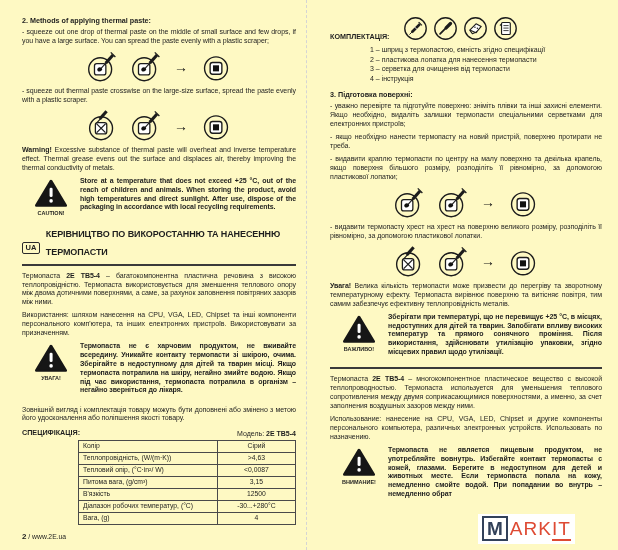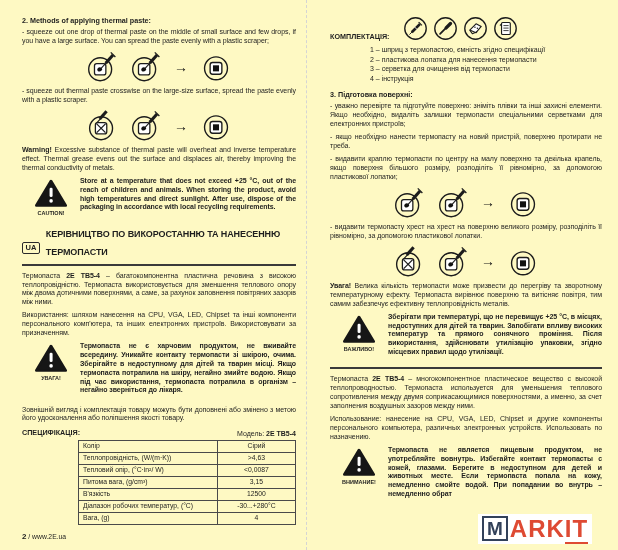--- a/index.html
+++ b/index.html
@@ -31,21 +31,21 @@
   table.spec td.val{width:36%;text-align:center;}
   .footer{margin-top:7px;font-size:6.8px;}
   .footer .num{font-weight:bold;font-size:8px;}
   .kit-head{display:flex;align-items:flex-end;margin-bottom:4px;}
   .kit-icons{display:flex;gap:5px;margin-left:14px;}
   .kit-list{margin:0 0 7px 40px;}
   .kit-item{font-size:7px;line-height:9.5px;}
   .wm{position:absolute;left:478px;top:514px;background:#fff;padding:2px 4px 3px 4px;display:flex;align-items:center;z-index:5;}
   .wm-mbox{border:2.5px solid #32415a;color:#32415a;font-weight:bold;font-size:19px;line-height:19px;
            padding:1px 3px;margin-right:2px;font-family:"Liberation Sans",sans-serif;}
-  .wm-txt{font-size:24px;line-height:19px;font-weight:bold;letter-spacing:1px;}
+  .wm-txt{font-size:19px;line-height:19px;font-weight:normal;letter-spacing:1px;}
   .wm-underline{border-bottom:2px solid;}
 </style>
 </head>
 <body>
 
 <svg width="0" height="0" style="position:absolute" aria-hidden="true">
   <defs>
     <g id="ic-drop">
       <circle cx="16" cy="21" r="12.5" fill="none" stroke="#1c1c1c" stroke-width="1.5"></circle>
       <rect x="9.8" y="14.8" width="12.4" height="12.4" rx="2.4" fill="#fff" stroke="#1c1c1c" stroke-width="1.4"></rect>

